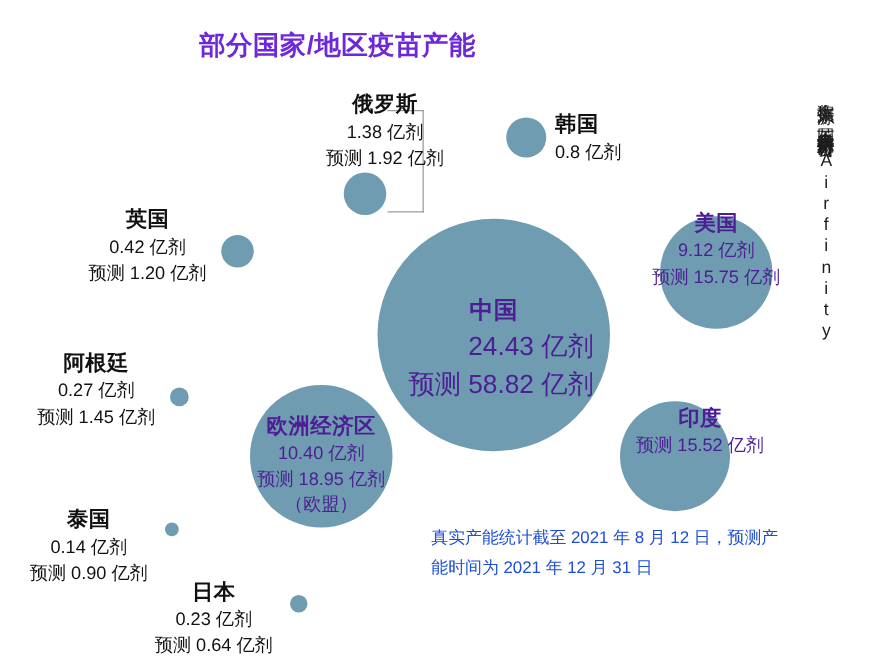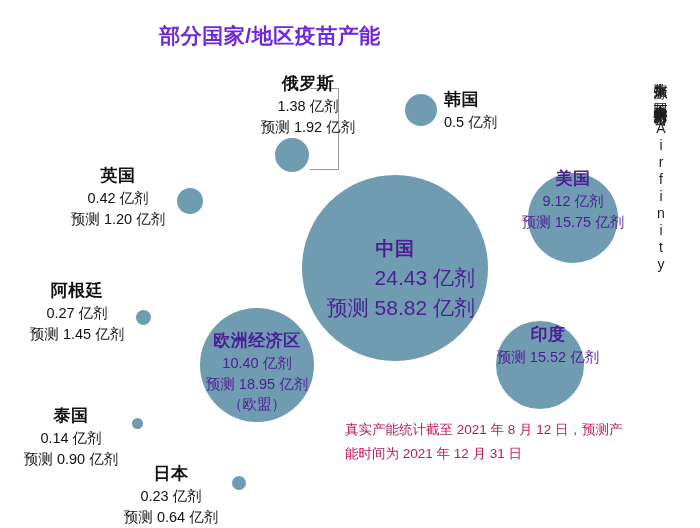--- a/index.html
+++ b/index.html
@@ -74,21 +74,21 @@
     border: 1.5px solid #9b9b9b;
     border-left: none;
     background: transparent;
   }
 
   
   .footnote {
     position: absolute;
     font-size: 13.5px;
     line-height: 1.75;
-    color: #be185d;
+    color: #1d4ed8;
     width: 300px;
   }
   .footnote .ln { display: block; }
 
   
   .source {
     position: absolute;
     writing-mode: vertical-rl;
     text-orientation: upright;
     font-size: 14px;
@@ -138,34 +138,34 @@
     <span class="val">预测 18.95 亿剂</span>
     <span class="val">（欧盟）</span>
   </div>
 
   <div class="label center on-bubble" style="left:493px; top:167px; width:160px;">
     <span class="name">美国</span>
     <span class="val">9.12 亿剂</span>
     <span class="val">预测 15.75 亿剂</span>
   </div>
 
-  <div class="label center on-bubble" style="left:468px; top:323px; width:160px;">
+  <div class="label center on-bubble" style="left:480px; top:323px; width:160px;">
     <span class="name">印度</span>
     <span class="val">预测 15.52 亿剂</span>
   </div>
 
   <div class="label center" style="left:230px; top:72px; width:156px;">
     <span class="name">俄罗斯</span>
     <span class="val">1.38 亿剂</span>
     <span class="val">预测 1.92 亿剂</span>
   </div>
 
   <div class="label left" style="left:444px; top:88px; width:150px;">
     <span class="name">韩国</span>
-    <span class="val">0.5 亿剂</span>
+    <span class="val">0.8 亿剂</span>
   </div>
 
   <div class="label center" style="left:55px; top:164px; width:126px;">
     <span class="name">英国</span>
     <span class="val">0.42 亿剂</span>
     <span class="val">预测 1.20 亿剂</span>
   </div>
 
   <div class="label center" style="left:14px; top:279px; width:126px;">
     <span class="name">阿根廷</span>

